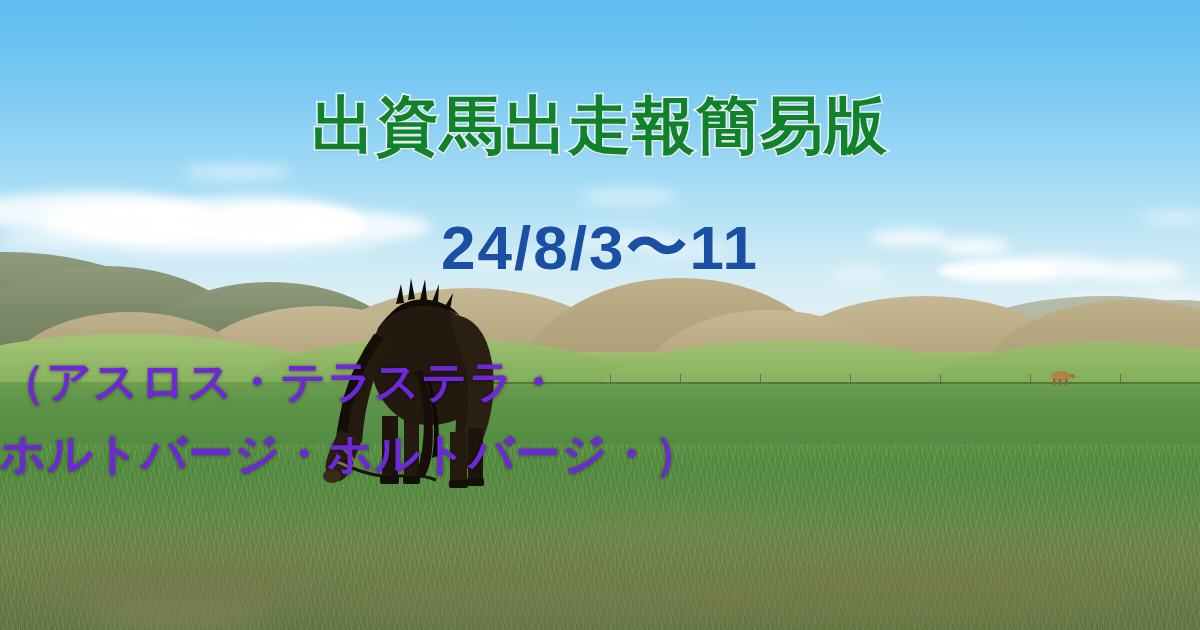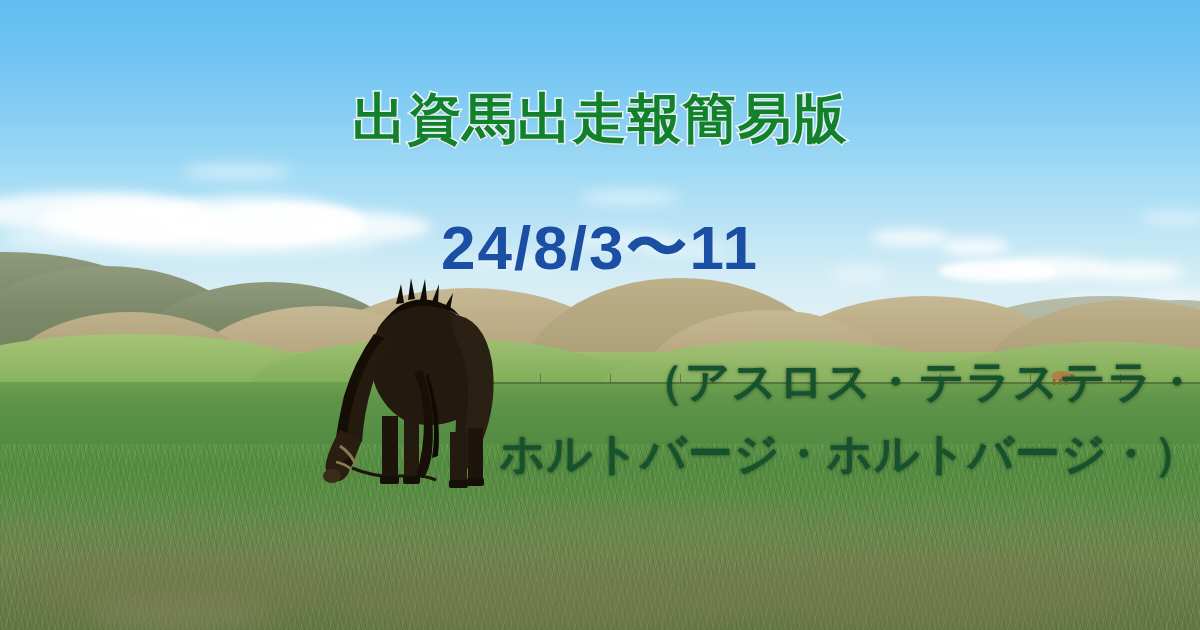--- a/index.html
+++ b/index.html
@@ -134,21 +134,21 @@
   
   .horse-main { position: absolute; }
   .horse-far  { position: absolute; }
 
   
   .title {
     position: absolute;
     left: 0;
     width: 1200px;
     text-align: center;
-    font-size: 54px;
+    font-size: 63px;
     font-weight: 700;
     letter-spacing: 1px;
     color: #11822b;
     white-space: nowrap;
     -webkit-text-stroke: 3px rgba(255,255,255,.80);
     paint-order: stroke fill;
     text-shadow:
        0 0 2px rgba(255,255,255,.9),
        0 2px 3px rgba(0,0,0,.10);
   }
@@ -161,25 +161,25 @@
     font-weight: 700;
     letter-spacing: 2px;
     color: #1b4fa3;
     white-space: nowrap;
     text-shadow: 0 1px 2px rgba(255,255,255,.35);
   }
   .horsenames {
     position: absolute;
     left: 0;
     width: 1200px;
-    text-align: right;
+    text-align: left;
     font-size: 45px;
     font-weight: 700;
     letter-spacing: 1px;
-    color: #14532d;
+    color: #6d28d9;
     white-space: nowrap;
     text-shadow:
       0 0 3px rgba(0,0,0,.30),
       0 1px 4px rgba(0,0,0,.22);
   }
 </style>
 </head>
 <body>
 
 <div id="poster">

